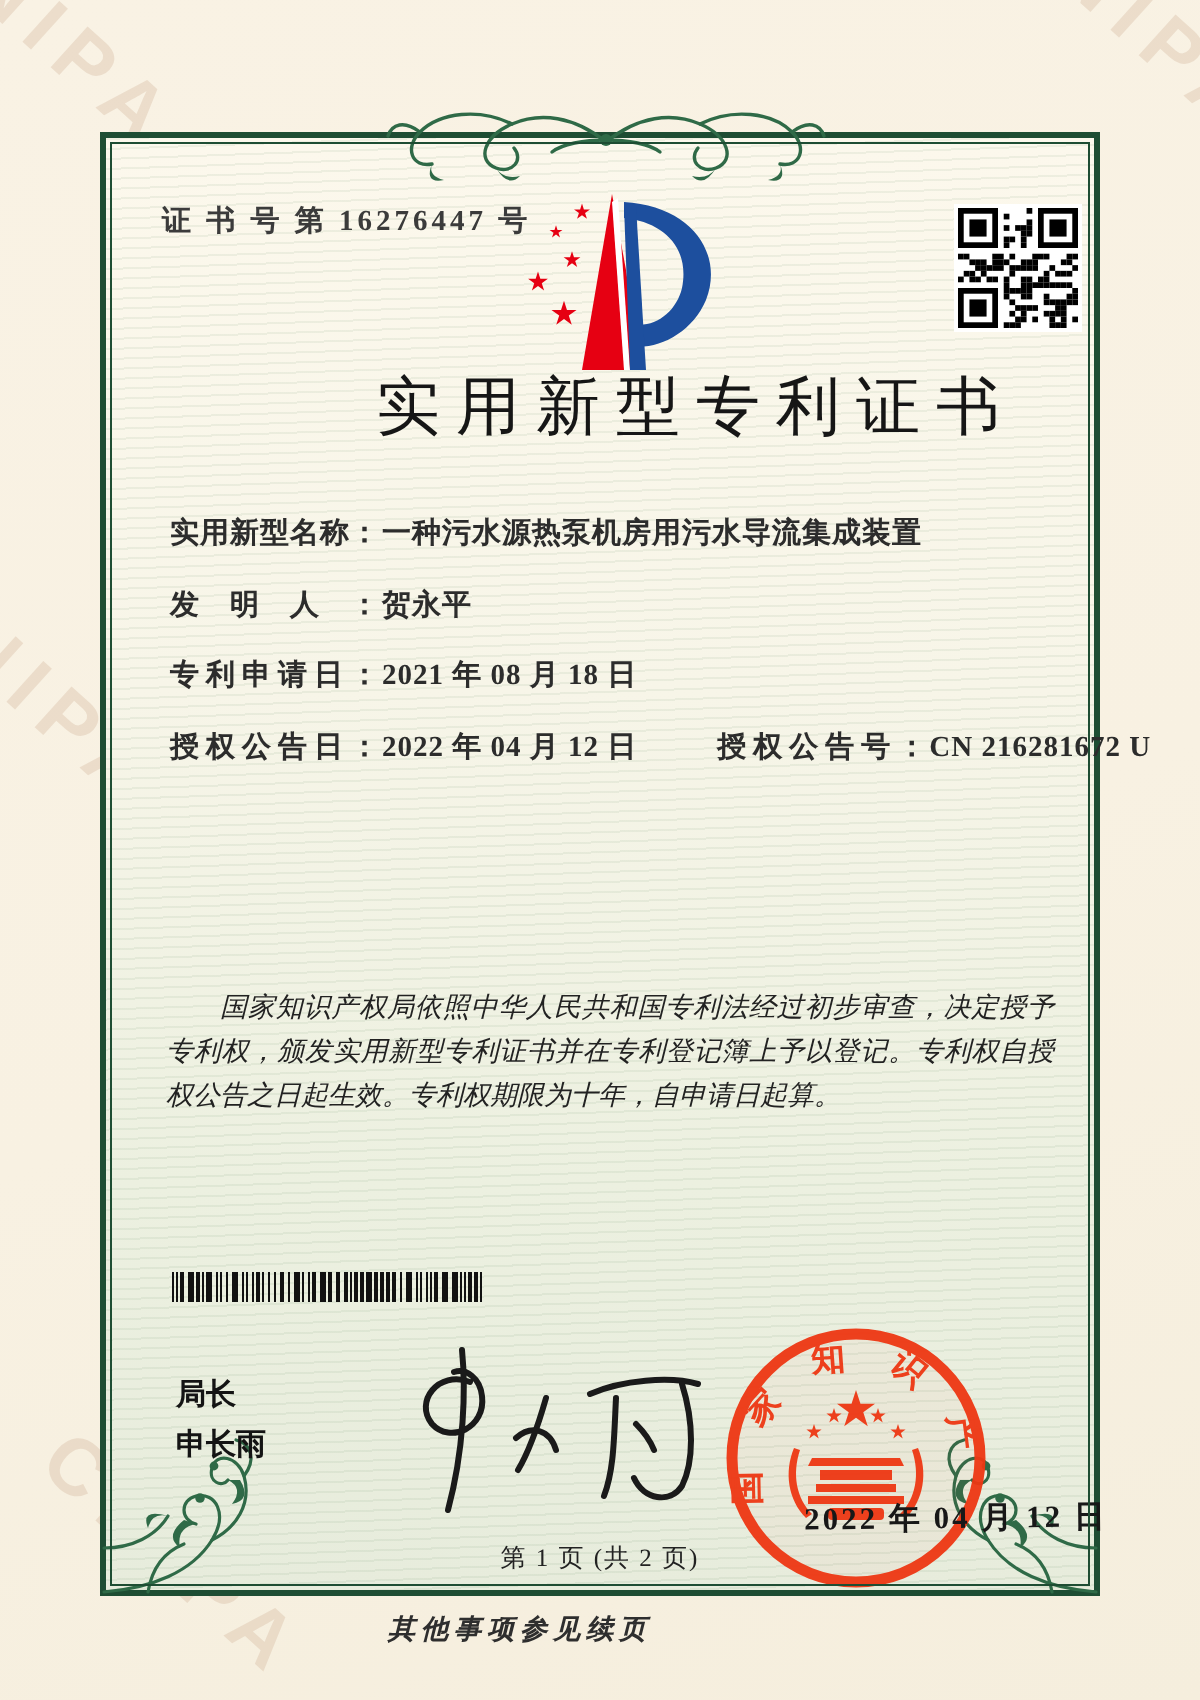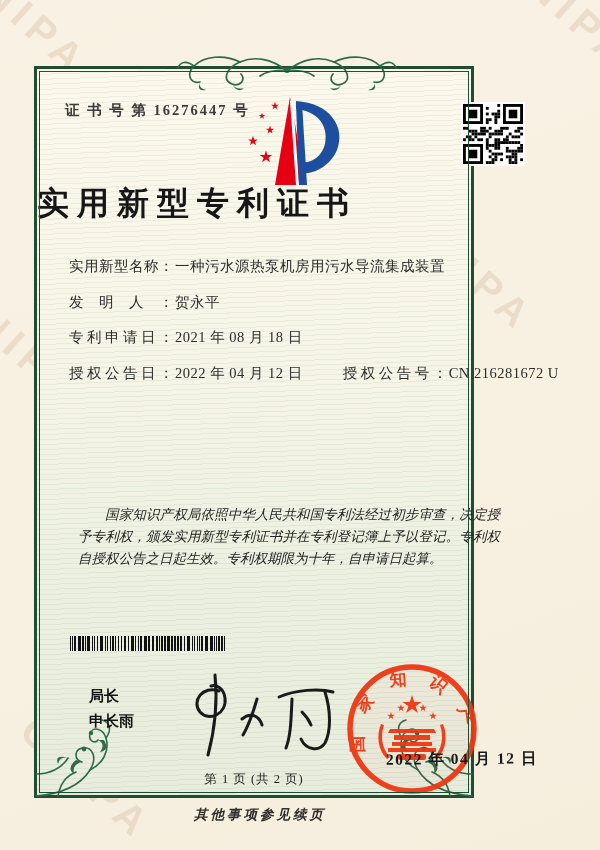--- a/index.html
+++ b/index.html
@@ -9,60 +9,60 @@
     font-family:"Liberation Serif","DejaVu Serif",serif;
   }
   .wm{
     position:absolute;font-family:"Liberation Sans","DejaVu Sans",sans-serif;
     font-weight:700;font-size:40px;letter-spacing:8px;color:rgba(204,172,146,.30);
     transform:rotate(42deg);white-space:nowrap;user-select:none;
   }
   .wm.faint{color:rgba(204,178,150,.16);}
   
   .frame{
-    position:absolute;left:34px;top:66px;width:440px;height:732px;
+    position:absolute;left:50px;top:66px;width:500px;height:732px;
     box-sizing:border-box;border:3px solid #1e4d33;
     background:
       repeating-linear-gradient(178deg,rgba(110,150,110,.10) 0 1px,rgba(0,0,0,0) 1px 5px),
       linear-gradient(180deg,#fcf8ec 0%,#f7f5e8 38%,#ecf0e0 72%,#e7ecdc 100%);
   }
   .frame::after{
     content:"";position:absolute;inset:2px;border:1.5px solid #1e4d33;pointer-events:none;
   }
   .orn-top{position:absolute;left:139px;top:-21px;width:222px;height:46px;}
   .corner{position:absolute;width:88px;height:88px;}
   .corner.br{right:-5px;bottom:-5px;}
   .corner.bl{left:-5px;bottom:-5px;transform:scaleX(-1);}
   
   .cert-no{position:absolute;left:28px;top:32px;font-size:14.5px;font-weight:600;
     letter-spacing:2px;color:#3b3b3b;}
   .logo{position:absolute;left:193px;top:24px;width:124px;height:96px;}
   .qr{position:absolute;left:424px;top:33px;width:64px;height:64px;background:#fff;
     padding:2px;box-sizing:border-box;}
-  .title{position:absolute;left:0;top:113px;width:100%;margin:0;
-    font-size:32px;font-weight:700;letter-spacing:8px;color:#161616;}
+  .title{position:absolute;left:0;top:113px;width:100%;margin:0;text-align:center;
+    font-size:32px;font-weight:400;letter-spacing:8px;color:#161616;padding-left:48px;}
   
   .fields{position:absolute;left:32px;top:188px;width:446px;font-size:14.5px;
-    font-weight:400;color:#2c2c2c;}
+    font-weight:700;color:#2c2c2c;}
   .frow{margin-bottom:16.5px;white-space:nowrap;}
   .lbl{display:inline-block;width:90px;text-align:justify;text-align-last:justify;
     vertical-align:bottom;}
   .lbl::after{content:"：";display:inline-block;width:0;}
   .colon{display:inline-block;width:16px;}
   .val{letter-spacing:.5px;}
   .pair2{margin-left:40px;}
   
   .paras{position:absolute;left:30px;top:424px;width:444px;font-size:13.5px;
     line-height:22px;color:#222;font-style:italic;font-weight:500;}
-  .paras p{margin:11px;text-indent:2em;text-align:justify;}
+  .paras p{margin:0;text-indent:2em;text-align:justify;}
   
   .barcode{position:absolute;left:33px;top:567px;width:158px;height:15px;}
   .director{position:absolute;left:35px;top:616px;
-    font-family:Liberation Mono, monospace;font-weight:700;
-    font-size:15px;color:#141414;line-height:25px;margin-left:17px;}
+    font-family:Liberation Sans, sans-serif;font-weight:700;
+    font-size:15px;color:#141414;line-height:25px;}
   .signature{position:absolute;left:140px;top:598px;width:180px;height:95px;}
   .seal{position:absolute;left:307px;top:592px;width:136px;height:136px;opacity:.95;}
   .date-stamp{position:absolute;left:300px;top:680px;width:250px;text-align:center;
     font-size:15.5px;font-weight:700;letter-spacing:1.5px;color:#181818;
     transform:rotate(-.6deg);}
   .page-info{position:absolute;left:0;bottom:7px;width:100%;text-align:center;
     font-size:12.5px;color:#222;letter-spacing:1px;}
   .footer-note{position:absolute;left:0;top:806px;width:520px;text-align:center;
     font-size:13.5px;font-style:italic;font-weight:600;letter-spacing:3px;color:#2e2e2e;}
   svg{display:block;}

